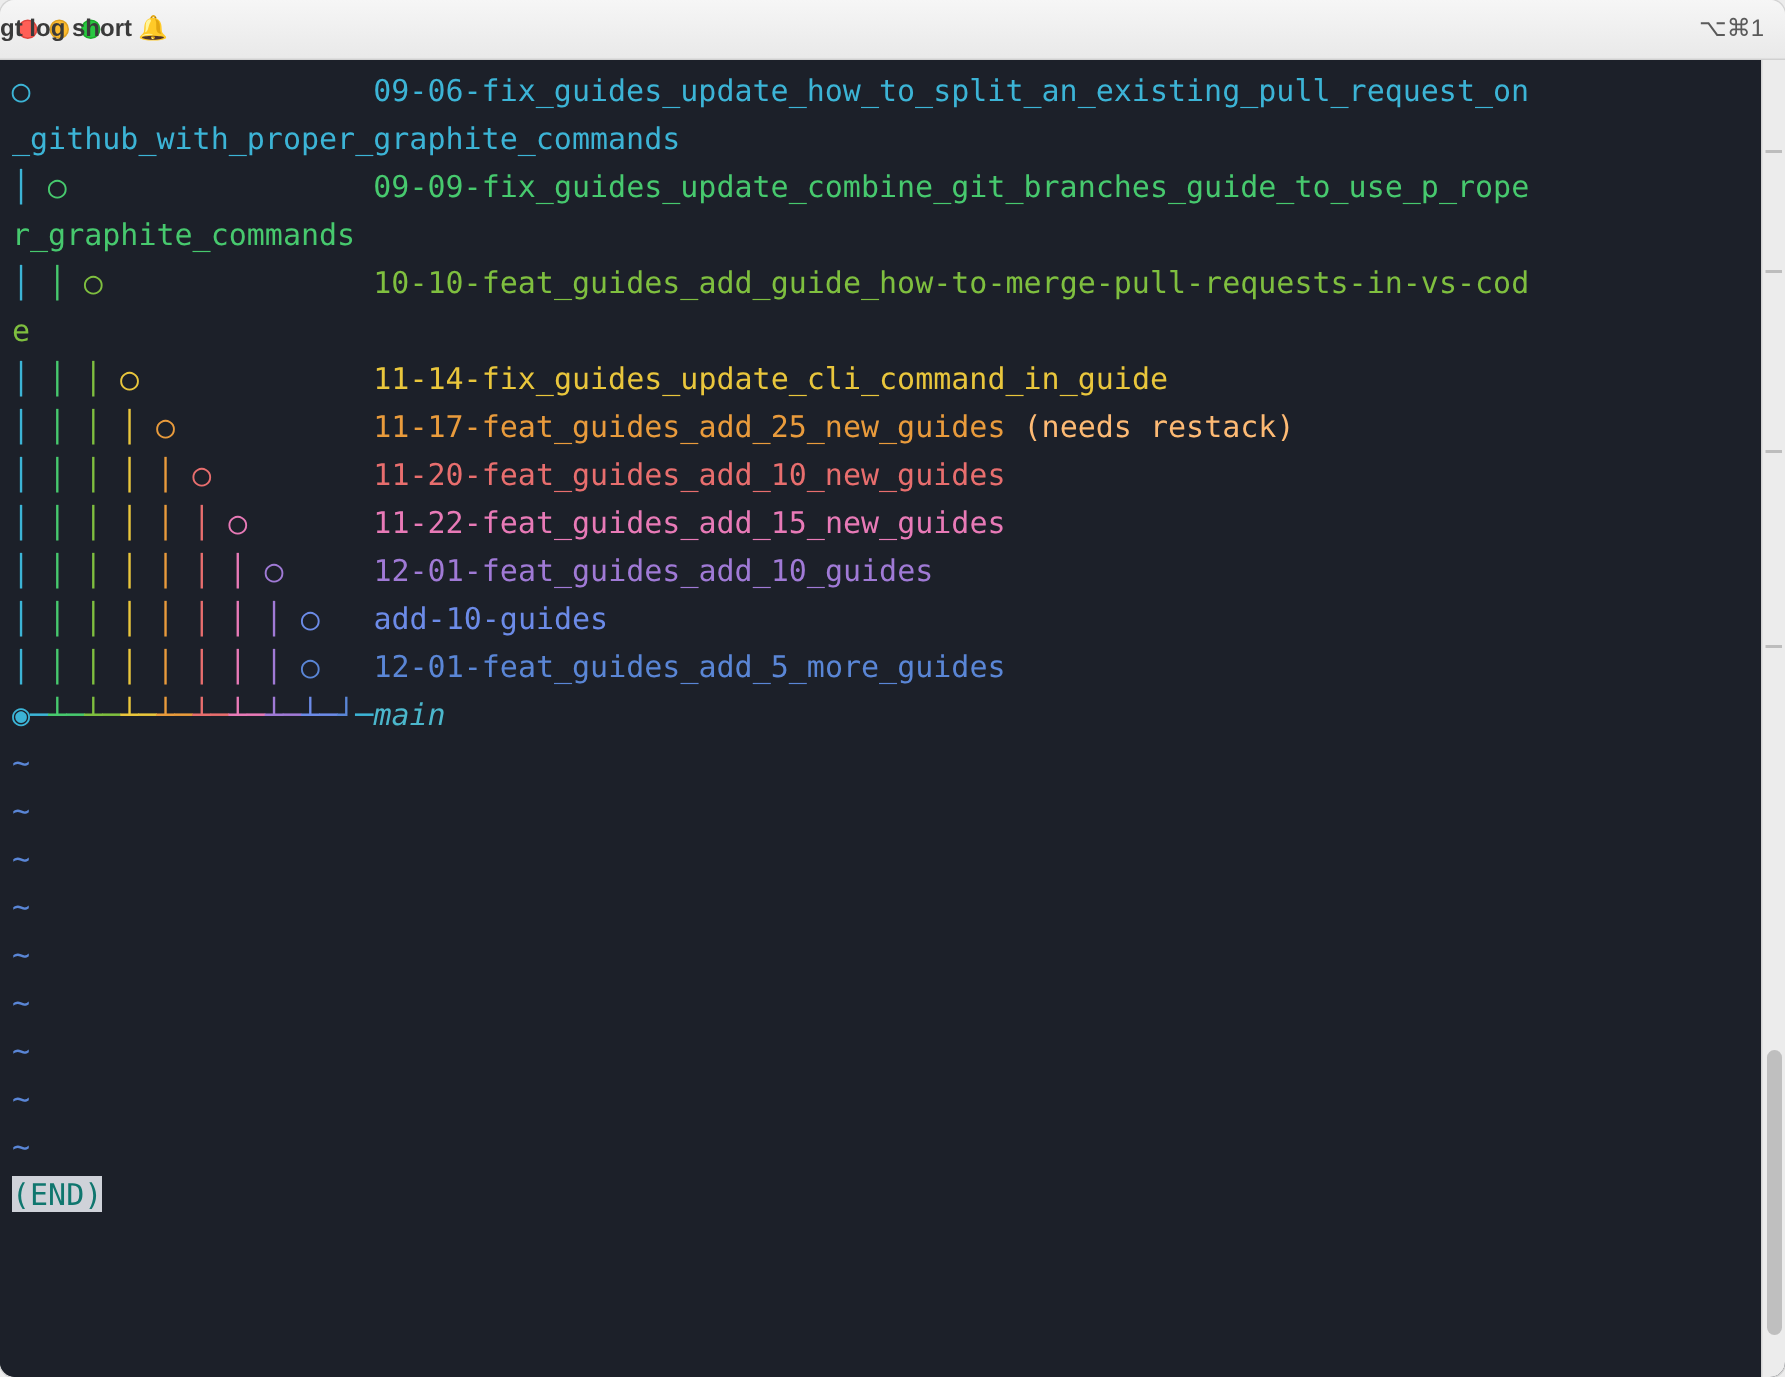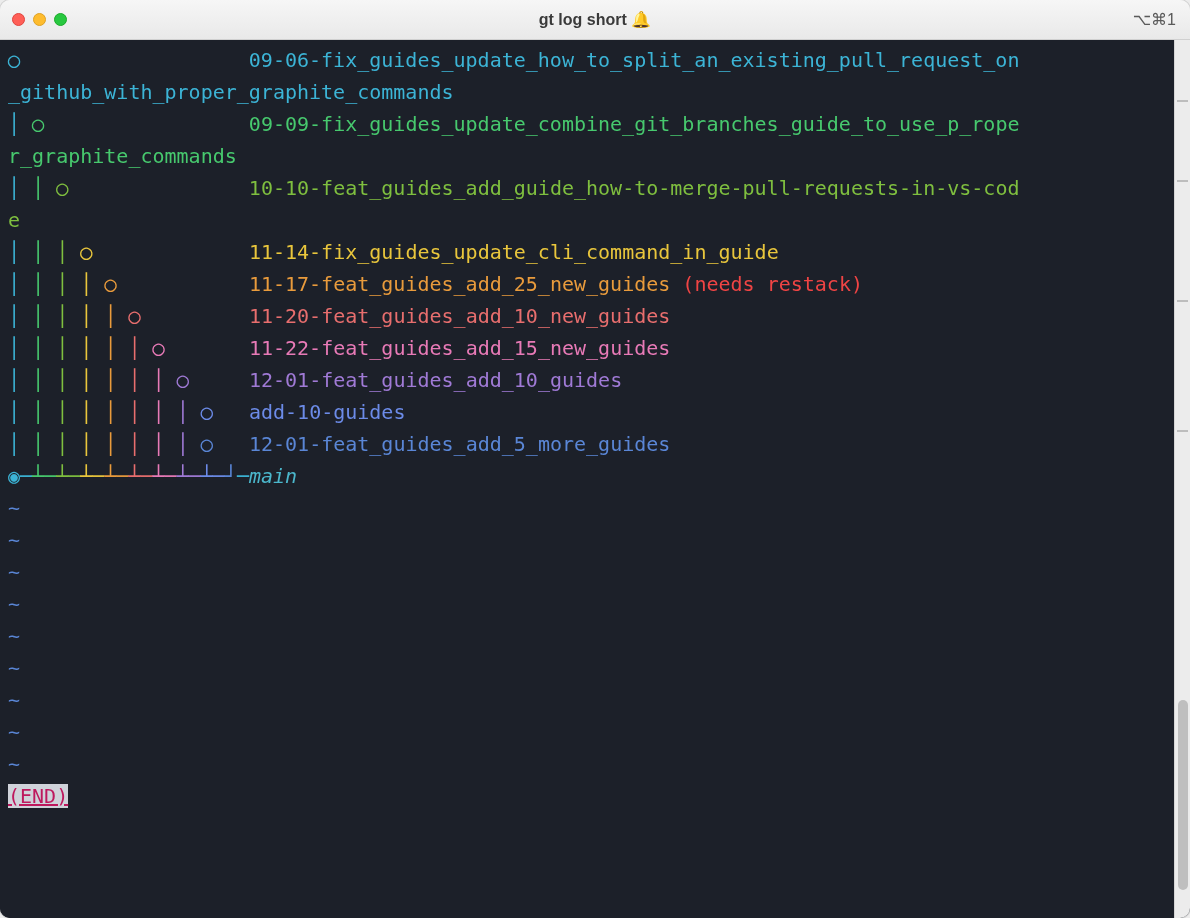--- a/index.html
+++ b/index.html
@@ -37,21 +37,21 @@
   }
   .tl-btn {
     width: 13px; height: 13px; border-radius: 50%;
   }
   .tl-close { background:#ff5f57; border:1px solid #e0443e; }
   .tl-min   { background:#febc2e; border:1px solid #dea123; }
   .tl-zoom  { background:#28c840; border:1px solid #1aab29; }
   .title {
     position: absolute;
     left: 0; right: 0;
-    text-align: center;
+    text-align: left;
     font-family: -apple-system, BlinkMacSystemFont, "Segoe UI", sans-serif;
     font-size: 16px;
     color: #3a3a3a;
     font-weight: 600;
     pointer-events: none;
   }
   .hotkey {
     margin-left: auto;
     padding-right: 14px;
     font-family: -apple-system, BlinkMacSystemFont, sans-serif;
@@ -95,26 +95,25 @@
   .c1 { color:#47c96e; }  
   .c2 { color:#7fbf3f; }  
   .c3 { color:#e9c63c; }  
   .c4 { color:#e99b3c; }  
   .c5 { color:#e86e6e; }  
   .c6 { color:#e87ab7; }  
   .c7 { color:#a07ad6; }  
   .c8 { color:#6c8be8; }  
   .c9 { color:#5a86d6; }  
   .c10{ color:#4bb7cc;font-style:italic; }  
-  .dim{ color:#ef4444; }
+  .dim{ color:#fdba74; }
   .tilde{ color:#5a86d6; }
   .end-inv {
     background:#cfd2d9;
-    color:#be185d;
-    text-decoration:underline;
+    color:#0f766e;
   }
 </style>
 </head>
 <body>
 
 <div class="window">
 
   <div class="titlebar">
     <div class="traffic">
       <div class="tl-btn tl-close"></div>

